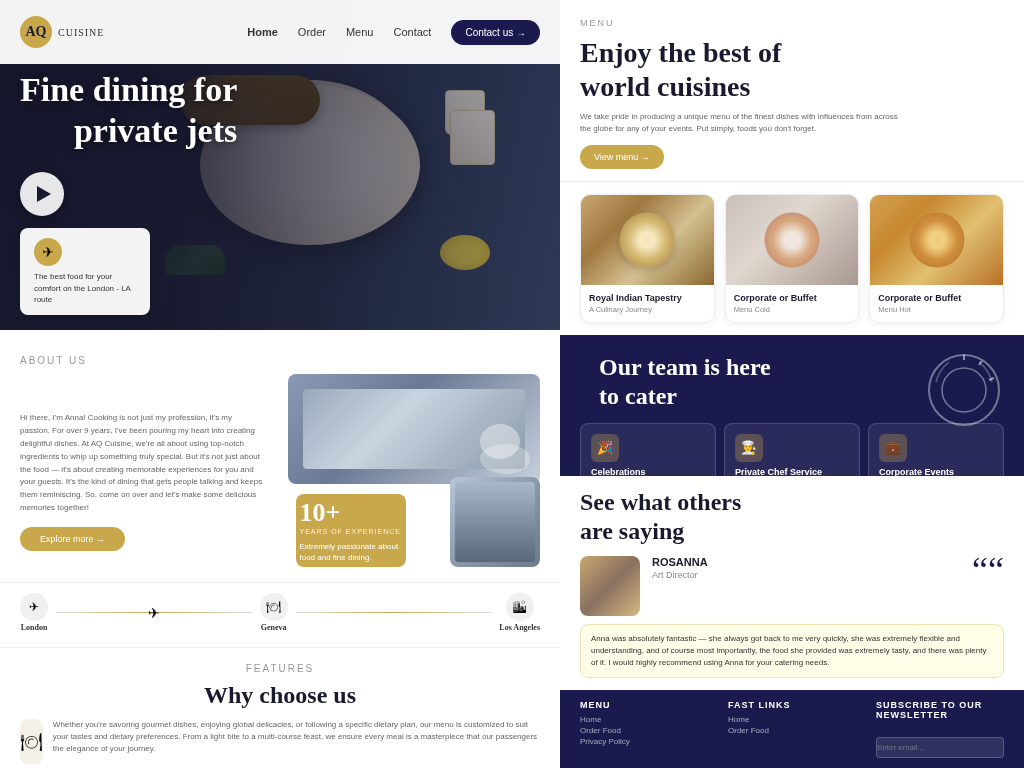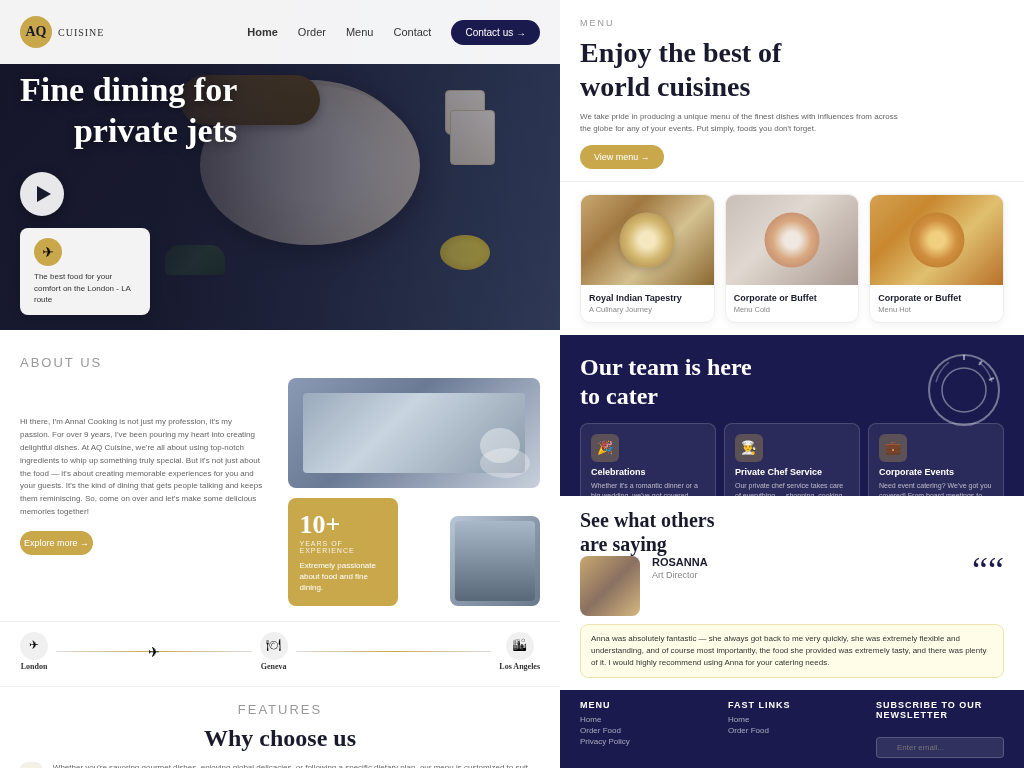--- a/index.html
+++ b/index.html
@@ -243,21 +243,21 @@
       font-family: Arial, sans-serif;
     }
 
     
     .about-section {
       background: white;
       padding: 25px 20px 15px;
     }
 
     .section-label {
-      font-size: 13px;
+      font-size: 10px;
       color: #999;
       text-transform: uppercase;
       letter-spacing: 2px;
       margin-bottom: 8px;
       font-family: Arial, sans-serif;
     }
 
     .about-grid {
       display: grid;
       grid-template-columns: 1fr 1fr;
@@ -282,21 +282,21 @@
       font-size: 8px;
       color: #666;
       line-height: 1.6;
       font-family: Arial, sans-serif;
       margin-bottom: 12px;
     }
 
     .explore-btn {
       background: #C9A84C;
       color: white;
-      padding: 7px 4px;
+      padding: 7px 20px;
       border-radius: 20px;
       font-size: 9px;
       border: none;
       cursor: pointer;
       display: flex;
       align-items: center;
       gap: 5px;
       width: fit-content;
       font-family: Arial, sans-serif;
     }
@@ -321,23 +321,24 @@
       bottom: 10px;
       right: 10px;
       width: 50px;
       height: 30px;
       background: rgba(255,255,255,0.3);
       border-radius: 50%;
     }
 
     .stats-box {
       background: #C9A84C;
-      padding: 12px;
+      padding: 4px;
       border-radius: 8px;
       width: 110px;
+      margin-left: 8px;
     }
 
     .stats-number {
       font-size: 26px;
       font-weight: bold;
       color: white;
       font-family: Georgia, serif;
     }
 
     .stats-label {
@@ -593,20 +594,21 @@
       overflow: hidden;
     }
 
     .team-title {
       font-size: 24px;
       color: white;
       font-weight: bold;
       line-height: 1.2;
       font-family: Georgia, serif;
       max-width: 240px;
+      margin-left: 19px;
     }
 
     .plate-icon {
       position: absolute;
       right: 20px;
       top: 15px;
       width: 80px;
       height: 80px;
     }
 
@@ -652,24 +654,25 @@
     }
 
     
     .testimonial-section {
       background: white;
       padding: 12px 20px;
       flex: 1;
     }
 
     .testimonial-intro {
-      font-size: 20px;
+      font-size: 24px;
       color: #1a1a2e;
       font-weight: bold;
       font-family: Georgia, serif;
+      margin-bottom: 10px;
       line-height: 1.2;
     }
 
     .testimonial-card {
       display: flex;
       gap: 12px;
       align-items: flex-start;
     }
 
     .testimonial-avatar {
@@ -743,21 +746,21 @@
       font-family: Arial, sans-serif;
       margin-bottom: 2px;
     }
 
     .footer-col {
       flex: 1;
     }
 
     .newsletter-input {
       width: 100%;
-      padding: 5px 20px;
+      padding: 5px 0;
       border: 1px solid rgba(255,255,255,0.2);
       background: rgba(255,255,255,0.1);
       color: white;
       font-size: 8px;
       border-radius: 4px;
       outline: none;
       margin-top: 12px;
     }
 
     .route-icon-item {

